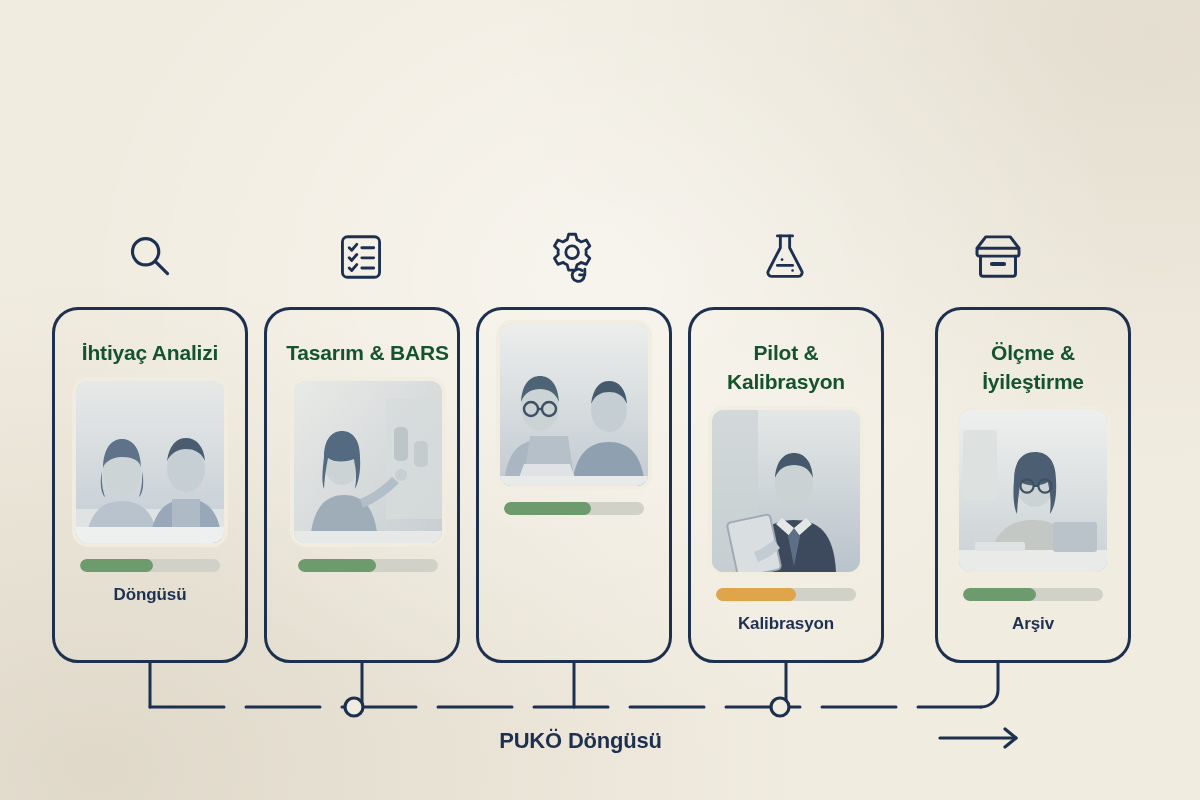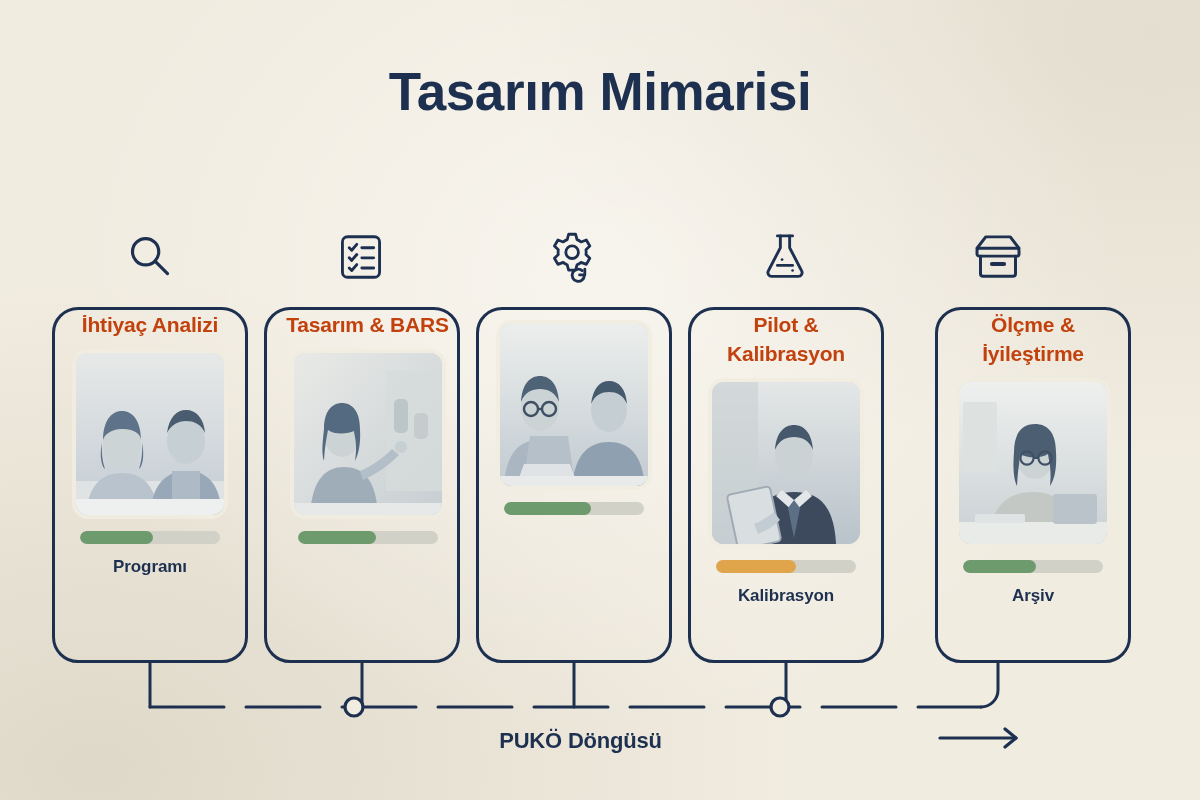--- a/index.html
+++ b/index.html
@@ -69,26 +69,27 @@
     height: 356px;
     border: 3px solid #1d3050;
     border-radius: 26px;
     background: transparent;
     display: flex;
     flex-direction: column;
     align-items: center;
   }
 
   .card-title {
+    margin-top: 28px;
     width: 100%;
     text-align: center;
     font-size: 21px;
     font-weight: bold;
     line-height: 29px;
-    color: #c2410c;
+    color: #14532d;
     letter-spacing: -0.2px;
     padding: 0 6px;
   }
 
   
   .card-photo {
     margin-top: 14px;
     width: 148px;
     height: 162px;
     border-radius: 12px;
@@ -143,21 +144,20 @@
   }
 </style>
 </head>
 <body>
 
 <div id="paper-grain"></div>
 
 <div id="stage">
 
   <div id="title-block">
-    <div class="title-line title-line-2">Tasarım Mimarisi</div>
   </div>
 
   <div class="stage-icon" style="left:114px;">
     <svg viewBox="0 0 64 64" width="56" height="56" fill="none" stroke="#1d3050" stroke-width="3.6" stroke-linecap="round">
       <circle cx="27" cy="26" r="15"></circle>
       <line x1="38" y1="37" x2="52" y2="51"></line>
     </svg>
   </div>
 
   <div class="stage-icon" style="left:325px;">
@@ -222,21 +222,21 @@
         <path d="M74 162 c2-32 17-44 37-44 c20 0 33 12 35 44 Z" fill="#98a8b8"></path>
         <ellipse cx="110" cy="88" rx="19" ry="23" fill="#c6cfd3"></ellipse>
         <path d="M91 80 c2-16 10-23 19-23 c10 0 18 8 19 23 c-4-9 -11-12 -19-12 c-8 0 -15 4 -19 12 Z" fill="#4a5d70"></path>
         <rect x="96" y="118" width="28" height="44" fill="#aebbc6"></rect>
         <rect x="0" y="146" width="148" height="16" fill="#eef0ef"></rect>
       </svg>
     </div>
     <div class="card-progress">
       <div class="card-progress-fill" id="pf0" style="width: 52%; background: rgb(110, 155, 109);"></div>
     </div>
-    <div class="card-status">Programı</div>
+    <div class="card-status">Döngüsü</div>
   </div>
 
   <div class="stage-card" style="left:264px;padding-left:11px;">
     <div class="card-title">Tasarım &amp; BARS</div>
     <div class="card-photo">
       <svg viewBox="0 0 148 162" preserveAspectRatio="xMidYMid slice">
         <defs>
           <linearGradient id="bg2" x1="0" y1="0" x2="1" y2="1">
             <stop offset="0" stop-color="#e9eae7"></stop>
               <stop offset="1" stop-color="#c7ced2"></stop>

